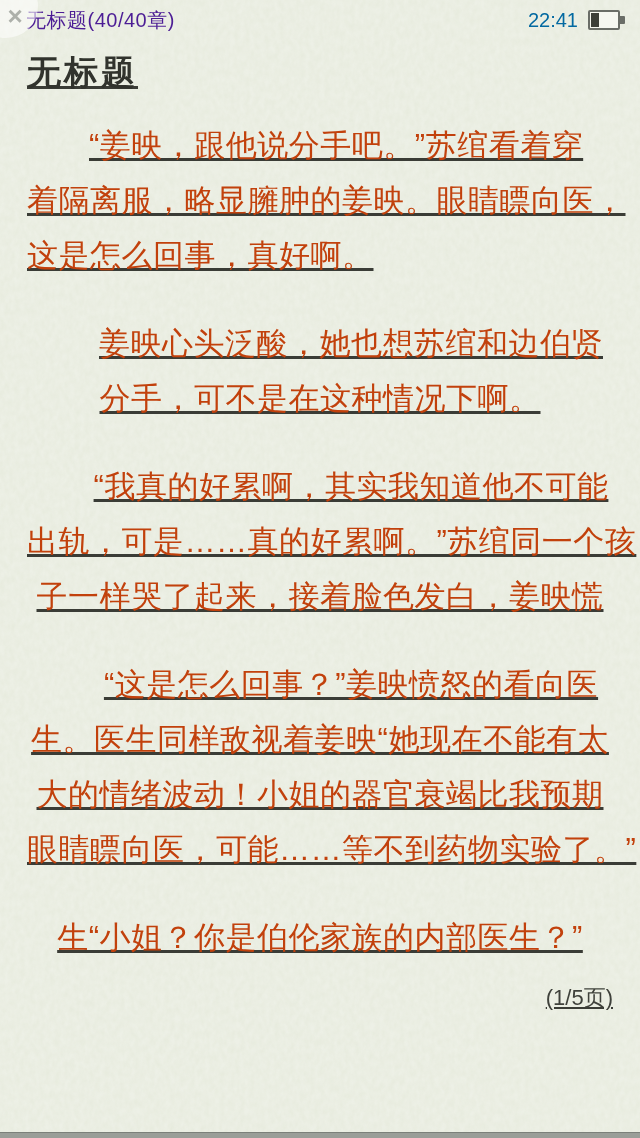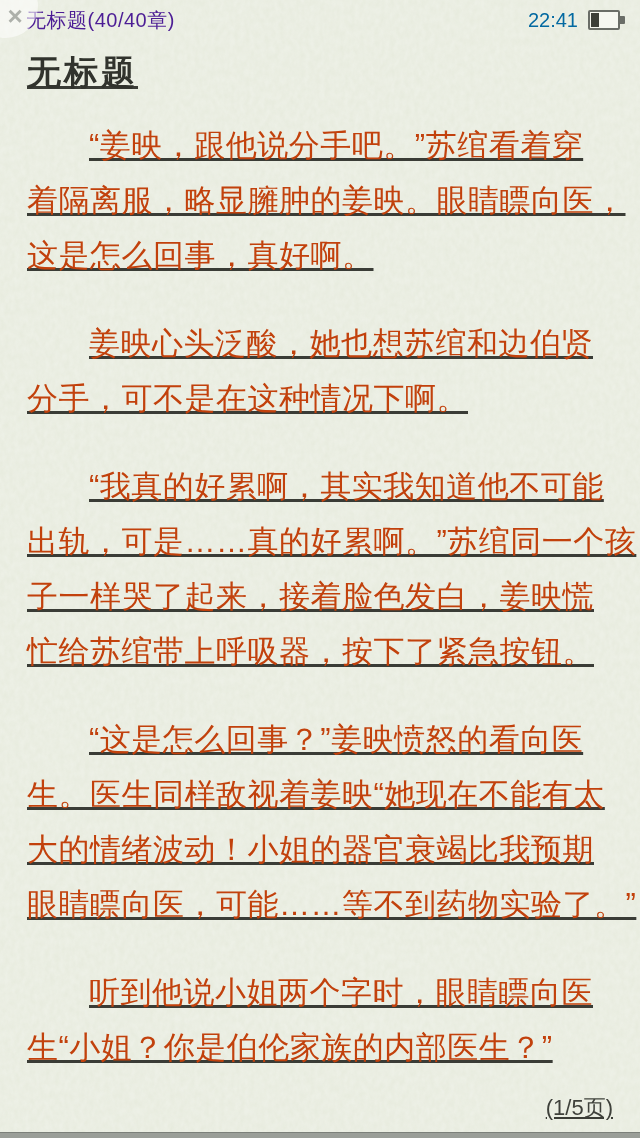--- a/index.html
+++ b/index.html
@@ -18,21 +18,21 @@
   .header-title { margin-left:26px; font-size:20px; color:#4c1d95; letter-spacing:0.5px; }
   .clock { margin-left:auto; font-size:20px; color:#0369a1; margin-right:10px; }
   .battery { position:relative; width:28px; height:16px; border:2px solid #6a6d67; border-radius:2px; background:#f6f7f1; margin-right:8px; }
   .battery-fill { position:absolute; left:1px; top:1px; bottom:1px; background:#3c3e38; }
   .battery-nub { position:absolute; right:-7px; top:4px; width:5px; height:8px; background:#6a6d67; border-radius:0 1px 1px 0; }
 
   
   .reader-page { position:relative; z-index:1; padding:0 27px;text-decoration:underline; }
   .chapter-title { margin:12px 0 0 0; font-size:34px; line-height:40px; font-weight:bold; letter-spacing:3px; color:#31332d; }
   .paragraphs { margin-top:26px; }
-  .para + .para { margin-top:33px; }
+  .para + .para { margin-top:33px;text-align:center; }
   .line { font-size:31px; line-height:55px; height:55px; white-space:nowrap; letter-spacing:0.5px; color:#c2410c; }
   .line-first { text-indent:2em; }
   .page-indicator { position:relative; z-index:1; margin-top:18px; text-align:right; font-size:22px; color:#3f413b; }
 
   .bottom-bar { position:absolute; z-index:3; left:0; bottom:0; width:640px; height:5px; background:#9a9e98; border-top:1px solid #7c807a; }
 </style>
 </head>
 <body>
 
 <div class="screen">
@@ -67,30 +67,28 @@
           <div class="line">这是怎么回事，真好啊。</div>
         </div>
         <div class="para">
           <div class="line line-first">姜映心头泛酸，她也想苏绾和边伯贤</div>
           <div class="line">分手，可不是在这种情况下啊。</div>
         </div>
         <div class="para">
           <div class="line line-first">“我真的好累啊，其实我知道他不可能</div>
           <div class="line">出轨，可是……真的好累啊。”苏绾同一个孩</div>
           <div class="line">子一样哭了起来，接着脸色发白，姜映慌</div>
-          <div class="line">忙给苏绾带上呼吸器，按下了紧急按钮。</div>
         </div>
         <div class="para">
           <div class="line line-first">“这是怎么回事？”姜映愤怒的看向医</div>
           <div class="line">生。医生同样敌视着姜映“她现在不能有太</div>
           <div class="line">大的情绪波动！小姐的器官衰竭比我预期</div>
           <div class="line">眼睛瞟向医，可能……等不到药物实验了。”</div>
         </div>
         <div class="para">
-          <div class="line line-first">听到他说小姐两个字时，眼睛瞟向医</div>
           <div class="line">生“小姐？你是伯伦家族的内部医生？”</div>
         </div>
       </div>
     <div class="page-indicator">(1/5页)</div>
   </div>
 
   <div class="bottom-bar"></div>
 </div>
 
 </body></html>

